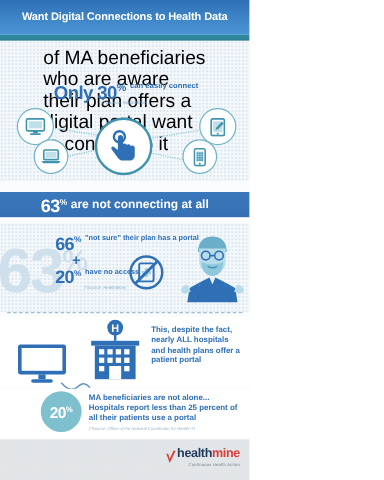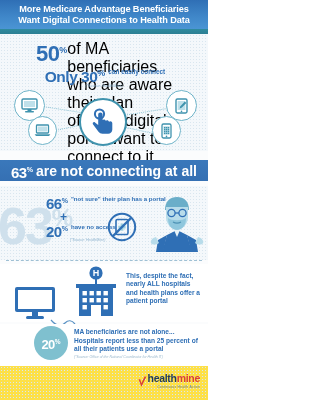--- a/index.html
+++ b/index.html
@@ -80,21 +80,21 @@
   .spoke{position:absolute;border-top:1.2px dotted #8dc3d4;transform-origin:0 0;}
 
   
   .band{
     position:absolute;top:160px;left:0;width:208px;height:21px;
     background:linear-gradient(180deg,#3a78bb 0%,#3570b3 100%);
     display:flex;align-items:center;justify-content:center;
   }
   .band .num{color:#ffffff;font-weight:bold;font-size:15px;letter-spacing:-0.5px;line-height:15px;}
   .band .num .pct-sm{font-size:7px;}
-  .band .txt{color:#ffffff;font-weight:bold;font-size:14px;margin-left:3px;}
+  .band .txt{color:#ffffff;font-weight:bold;font-size:10px;margin-left:3px;}
 
   
   .sec2{position:absolute;top:186px;left:0;width:208px;height:74px;background:#f4f8fb;}
   .s2-dots{top:0;height:74px;}
   .ghost63{
     position:absolute;left:-2px;top:6px;
     color:#cfe0ec;font-weight:bold;font-size:52px;line-height:52px;letter-spacing:-2px;
   }
   .ghost63 .pct-sm{font-size:24px;}
 
@@ -139,51 +139,49 @@
   }
   .circle25 .t{color:#ffffff;font-weight:bold;font-size:13px;letter-spacing:-0.5px;line-height:13px;}
   .circle25 .pct-sm{font-size:6.5px;}
   .s4-text{
     position:absolute;left:74px;top:4px;width:132px;
     color:#2f6fb5;font-weight:bold;font-size:6.6px;line-height:8.6px;
   }
   .src4{position:absolute;left:74px;top:31px;color:#9cb9cd;font-size:3.5px;font-style:italic;}
 
   
-  .footer{position:absolute;top:366px;left:0;width:208px;height:34px;background:#fde047;}
+  .footer{position:absolute;top:366px;left:0;width:208px;height:34px;background:#e5e5e5;}
   .f-dots{top:0;height:34px;}
   .logo{
     position:absolute;right:8px;top:7px;display:flex;align-items:flex-start;
   }
   .logo-mark{margin-right:1px;margin-top:1px;}
   .logo-text{
     color:#1f3a5f;font-weight:bold;font-size:10.5px;line-height:11px;letter-spacing:-0.3px;
   }
   .logo-text .mine{color:#d8403a;}
   .logo-tag{
     position:absolute;right:8px;top:19px;color:#6d8296;font-size:3.4px;letter-spacing:0.2px;
     text-align:right;
   }
 </style>
 </head>
 <body>
 
 <div id="page">
 
   <div class="header">
-    <div class="header-line">More Medicare Advantage Beneficiaries</div>
     <div class="header-line">Want Digital Connections to Health Data</div>
   </div>
   <div class="teal-bar"></div>
 
   <div class="sec1">
     <div class="dots s1-dots"></div>
 
     <div class="stat50">
-      <div class="big50"><span>50</span><span class="pct-sm">%</span></div>
       <div class="s1-text">of MA beneficiaries who are aware their plan offers a digital portal want to connect to it</div>
     </div>
 
     <div class="only30">
       <div class="lbl"><span>Only</span> <span>30</span><span class="pct-sm">%</span></div>
       <div class="rt">can easily connect</div>
     </div>
 
     <div class="src1">(*Source: HealthMine)</div>
 

